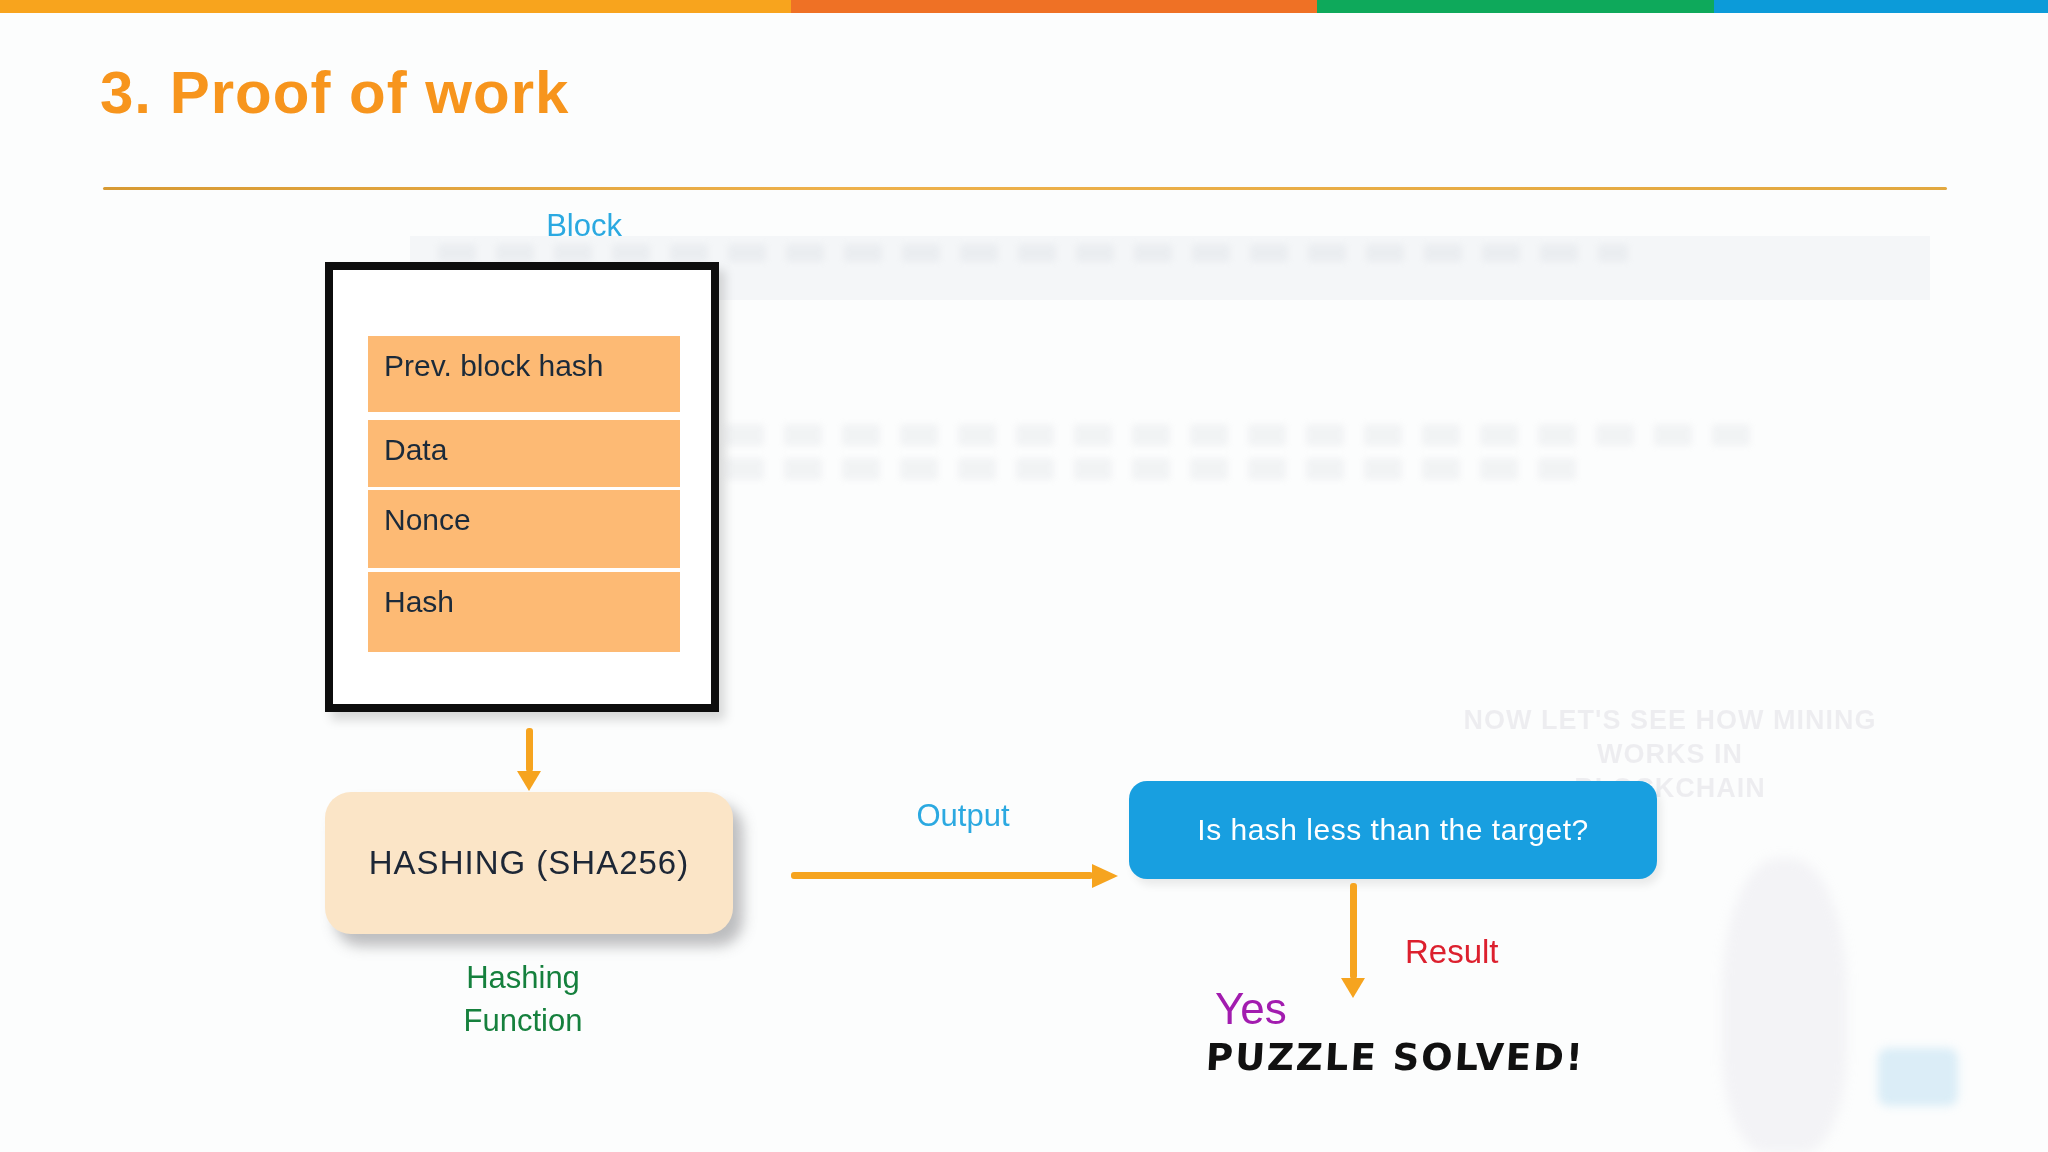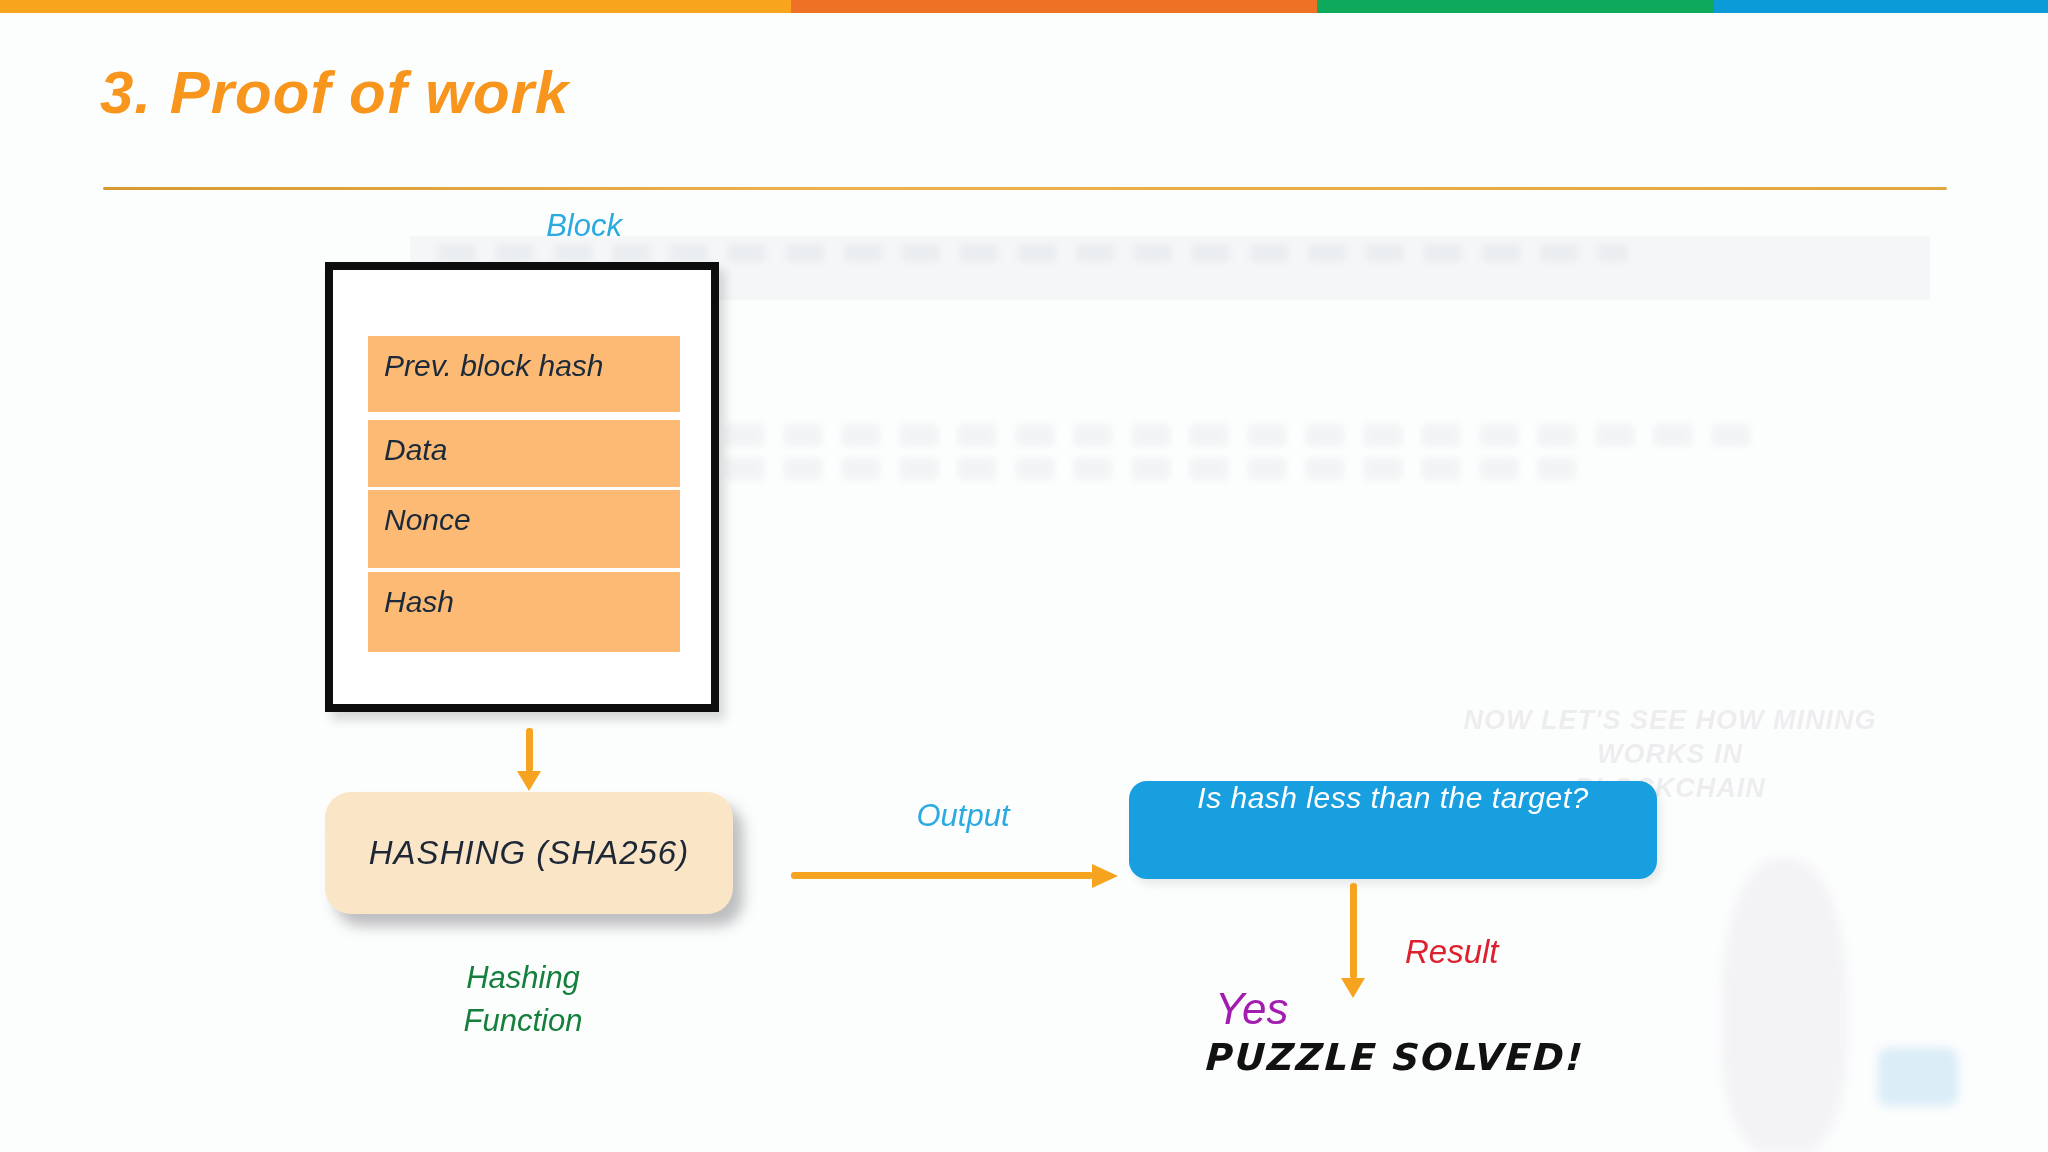--- a/index.html
+++ b/index.html
@@ -1,20 +1,19 @@
 <!DOCTYPE html>
 <html><head>
 <meta charset="utf-8">
 <style>
   html,body{margin:0;padding:0;background:#e8e8e8;}
   .slide{
     position:relative; width:2048px; height:1152px;
     background:#fcfdfd; overflow:hidden;
     font-family:"Liberation Sans", sans-serif;
-    font-style:italic;
   }
   
   .topbar{position:absolute;left:0;top:0;width:100%;height:13px;display:flex;}
   .topbar .seg1{width:38.6%;background:#f8a41d;}
   .topbar .seg2{width:25.7%;background:#ef7125;}
   .topbar .seg3{width:19.4%;background:#0ea95b;}
   .topbar .seg4{width:16.3%;background:#0c9bd9;}
   
   .title{
     position:absolute;left:100px;top:58px;
@@ -70,39 +69,39 @@
   .arrow2-shaft{left:1350px;top:883px;height:96px;}
   .arrow2-head{left:1341px;top:978px;}
   .shaft-h{position:absolute;height:7px;background:#f6a41f;border-radius:3px;}
   .head-right{position:absolute;width:0;height:0;
     border-top:12px solid transparent;border-bottom:12px solid transparent;
     border-left:26px solid #f6a41f;}
   .arrow3-shaft{left:791px;top:872px;width:302px;}
   .arrow3-head{left:1092px;top:864px;}
   
   .hash-box{
-    position:absolute;left:325px;top:792px;width:408px;height:122px;
+    position:absolute;left:325px;top:792px;width:408px;height:142px;
     background:#fbe5c7;border-radius:26px;
     box-shadow:10px 12px 14px rgba(110,110,115,.45);
     display:flex;align-items:center;justify-content:center;
     font-size:33px;color:#1d2736;letter-spacing:1px;
   }
   .hash-caption{
     position:absolute;left:423px;top:956px;width:200px;text-align:center;
     font-size:31px;line-height:1.4;color:#15803d;
   }
   
   .output-label{
     position:absolute;left:883px;top:798px;width:160px;text-align:center;
     font-size:31px;color:#2ba9e1;
   }
   .decision-box{
     position:absolute;left:1129px;top:781px;width:528px;height:98px;
     background:#189fe0;border-radius:18px;
-    display:flex;align-items:flex-start;justify-content:center;
+    display:flex;align-items:center;justify-content:center;
     font-size:30px;color:#ffffff;letter-spacing:.5px;
     box-shadow:4px 6px 8px rgba(0,0,0,.08);
   }
   .yes-label{position:absolute;left:1215px;top:936px;font-size:44px;color:#a21caf;margin-top:48px;}
   .result-label{position:absolute;left:1405px;top:933px;font-size:33px;color:#dc202e;}
   .solved{
     position:absolute;left:1206px;top:1036px;width:310px;text-align:center;
     font-family:"DejaVu Sans", sans-serif;
     font-size:37px;font-weight:700;letter-spacing:2px;color:#111;
     transform:skewX(-3deg);white-space:nowrap;

